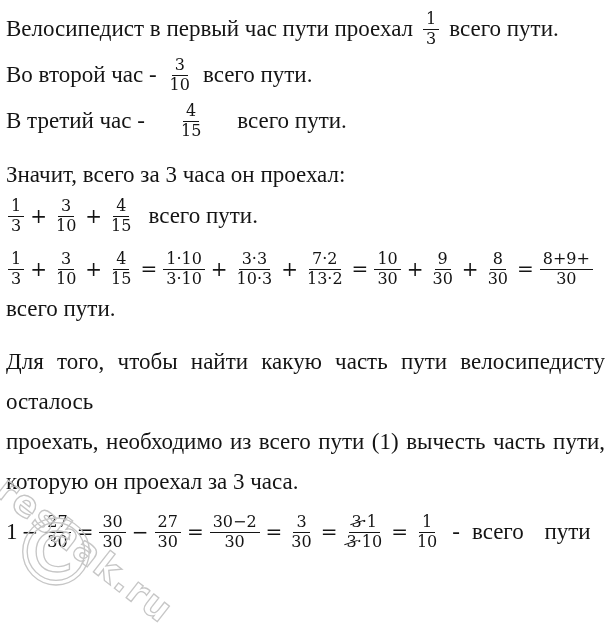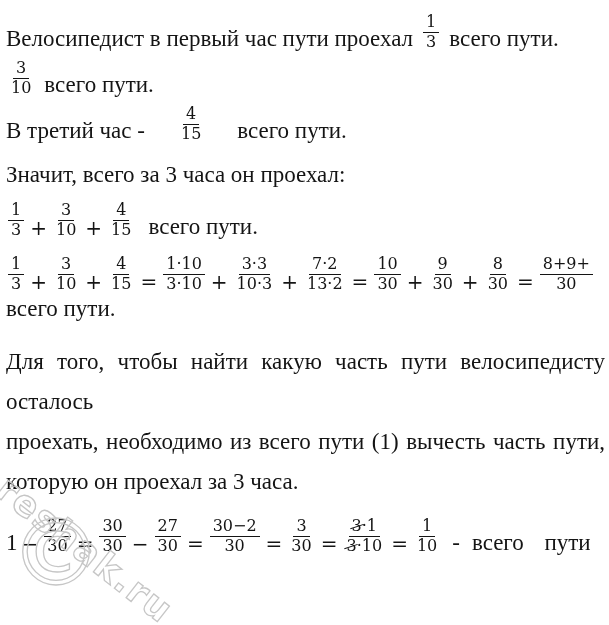--- a/index.html
+++ b/index.html
@@ -12,21 +12,21 @@
   html,body{margin:0;padding:0;background:var(--bg);}
   .page{
     position:relative;
     width:609px;height:625px;
     background:var(--bg);
     color:var(--text);
     font-family:"Liberation Serif","DejaVu Serif",serif;
     overflow:hidden;
   }
   .content{position:relative;z-index:1;padding:2px 2px 0 6px;}
-  .row{display:flex;align-items:flex-end;}
+  .row{display:flex;align-items:center;}
   .gap{column-gap:8px;}
   .textline{font-size:23px;}
   .txt{font-size:23px;white-space:nowrap;}
   .op{font-size:20px;margin:0 4px;font-family:"DejaVu Serif",serif;}
   .frac{
     display:inline-flex;flex-direction:column;align-items:center;
     font-size:16px;line-height:1.18;margin:0 2px;
     font-family:"DejaVu Serif",serif;text-align:center;
   }
   .frac .num{border-bottom:1.6px solid var(--bar);padding:0 3px;white-space:nowrap;}
@@ -81,20 +81,21 @@
     <div class="row gap" id="l1">
       <span class="txt">Велосипедист в первый час пути проехал</span>
       <span class="frac">
           <span class="num">1</span>
           <span class="den">3</span>
         </span>
       <span class="txt">всего пути.</span>
     </div>
 
     <div class="row gap" id="l2">
+      <span class="txt">Во второй час -</span>
       <span class="frac">
           <span class="num">3</span>
           <span class="den">10</span>
         </span>
       <span class="txt">всего пути.</span>
     </div>
 
     <div class="row gap" id="l3">
       <span class="txt">В третий час -</span>
       <span class="frac">

